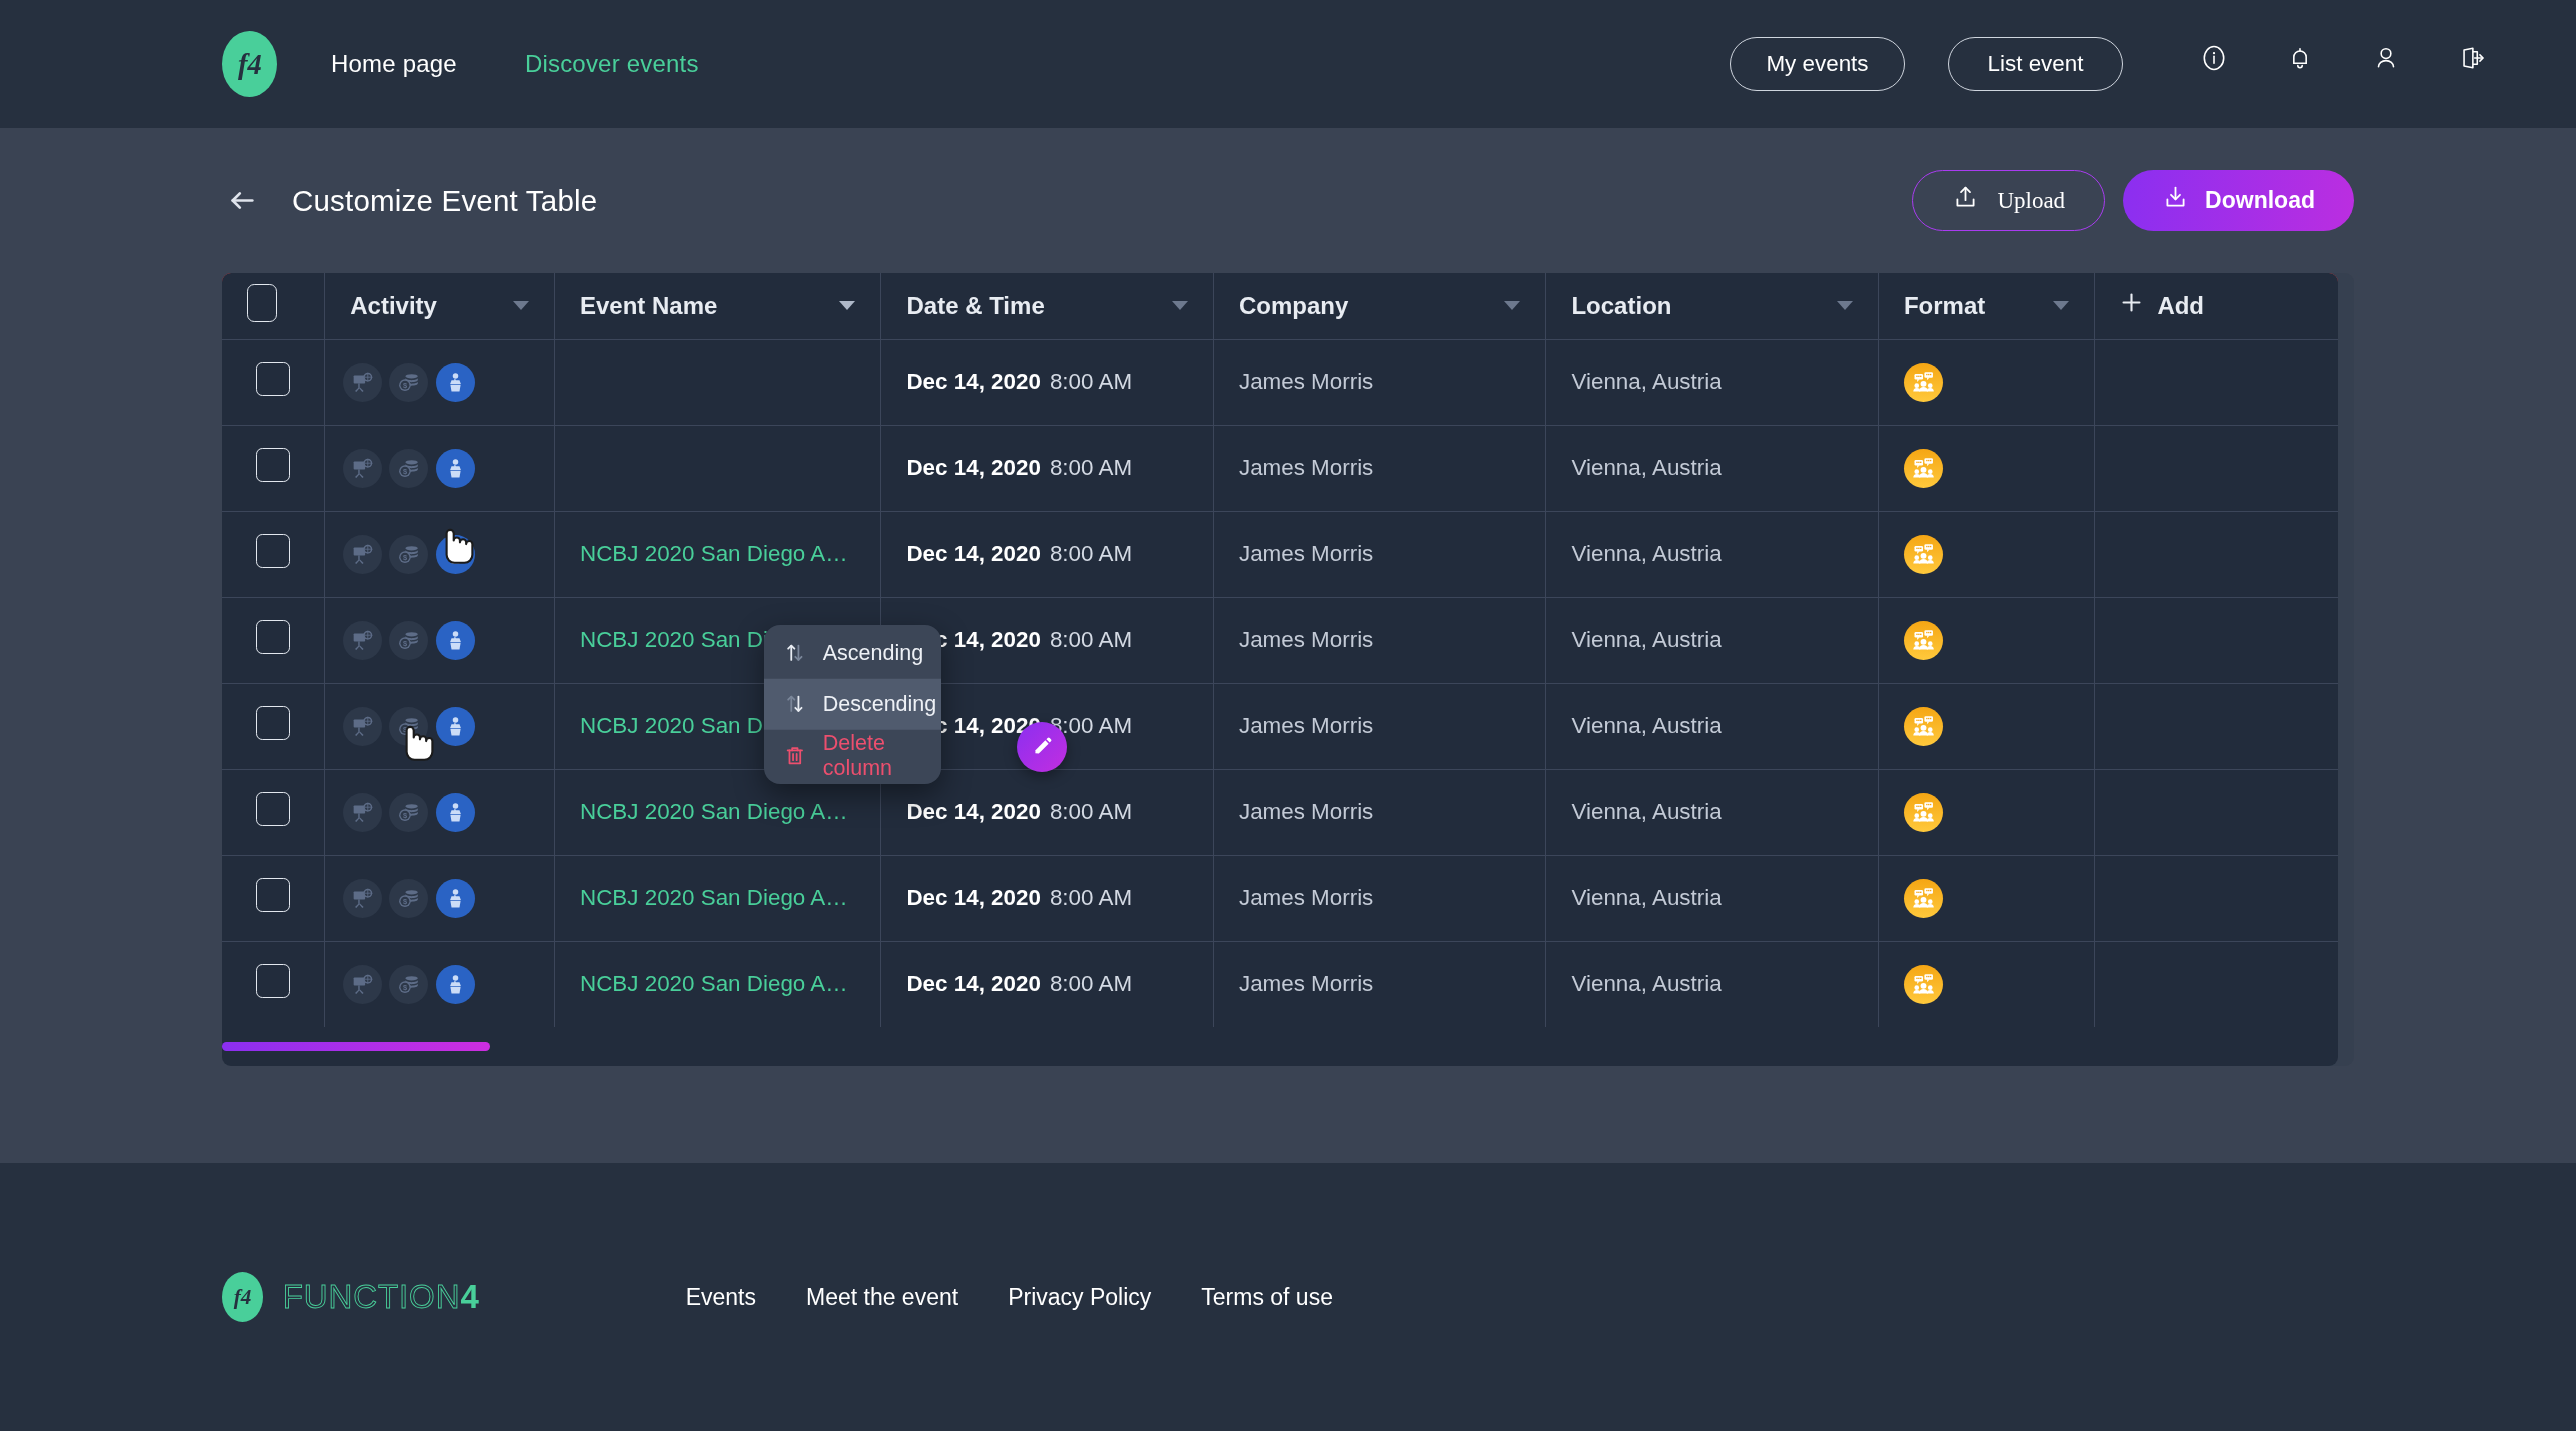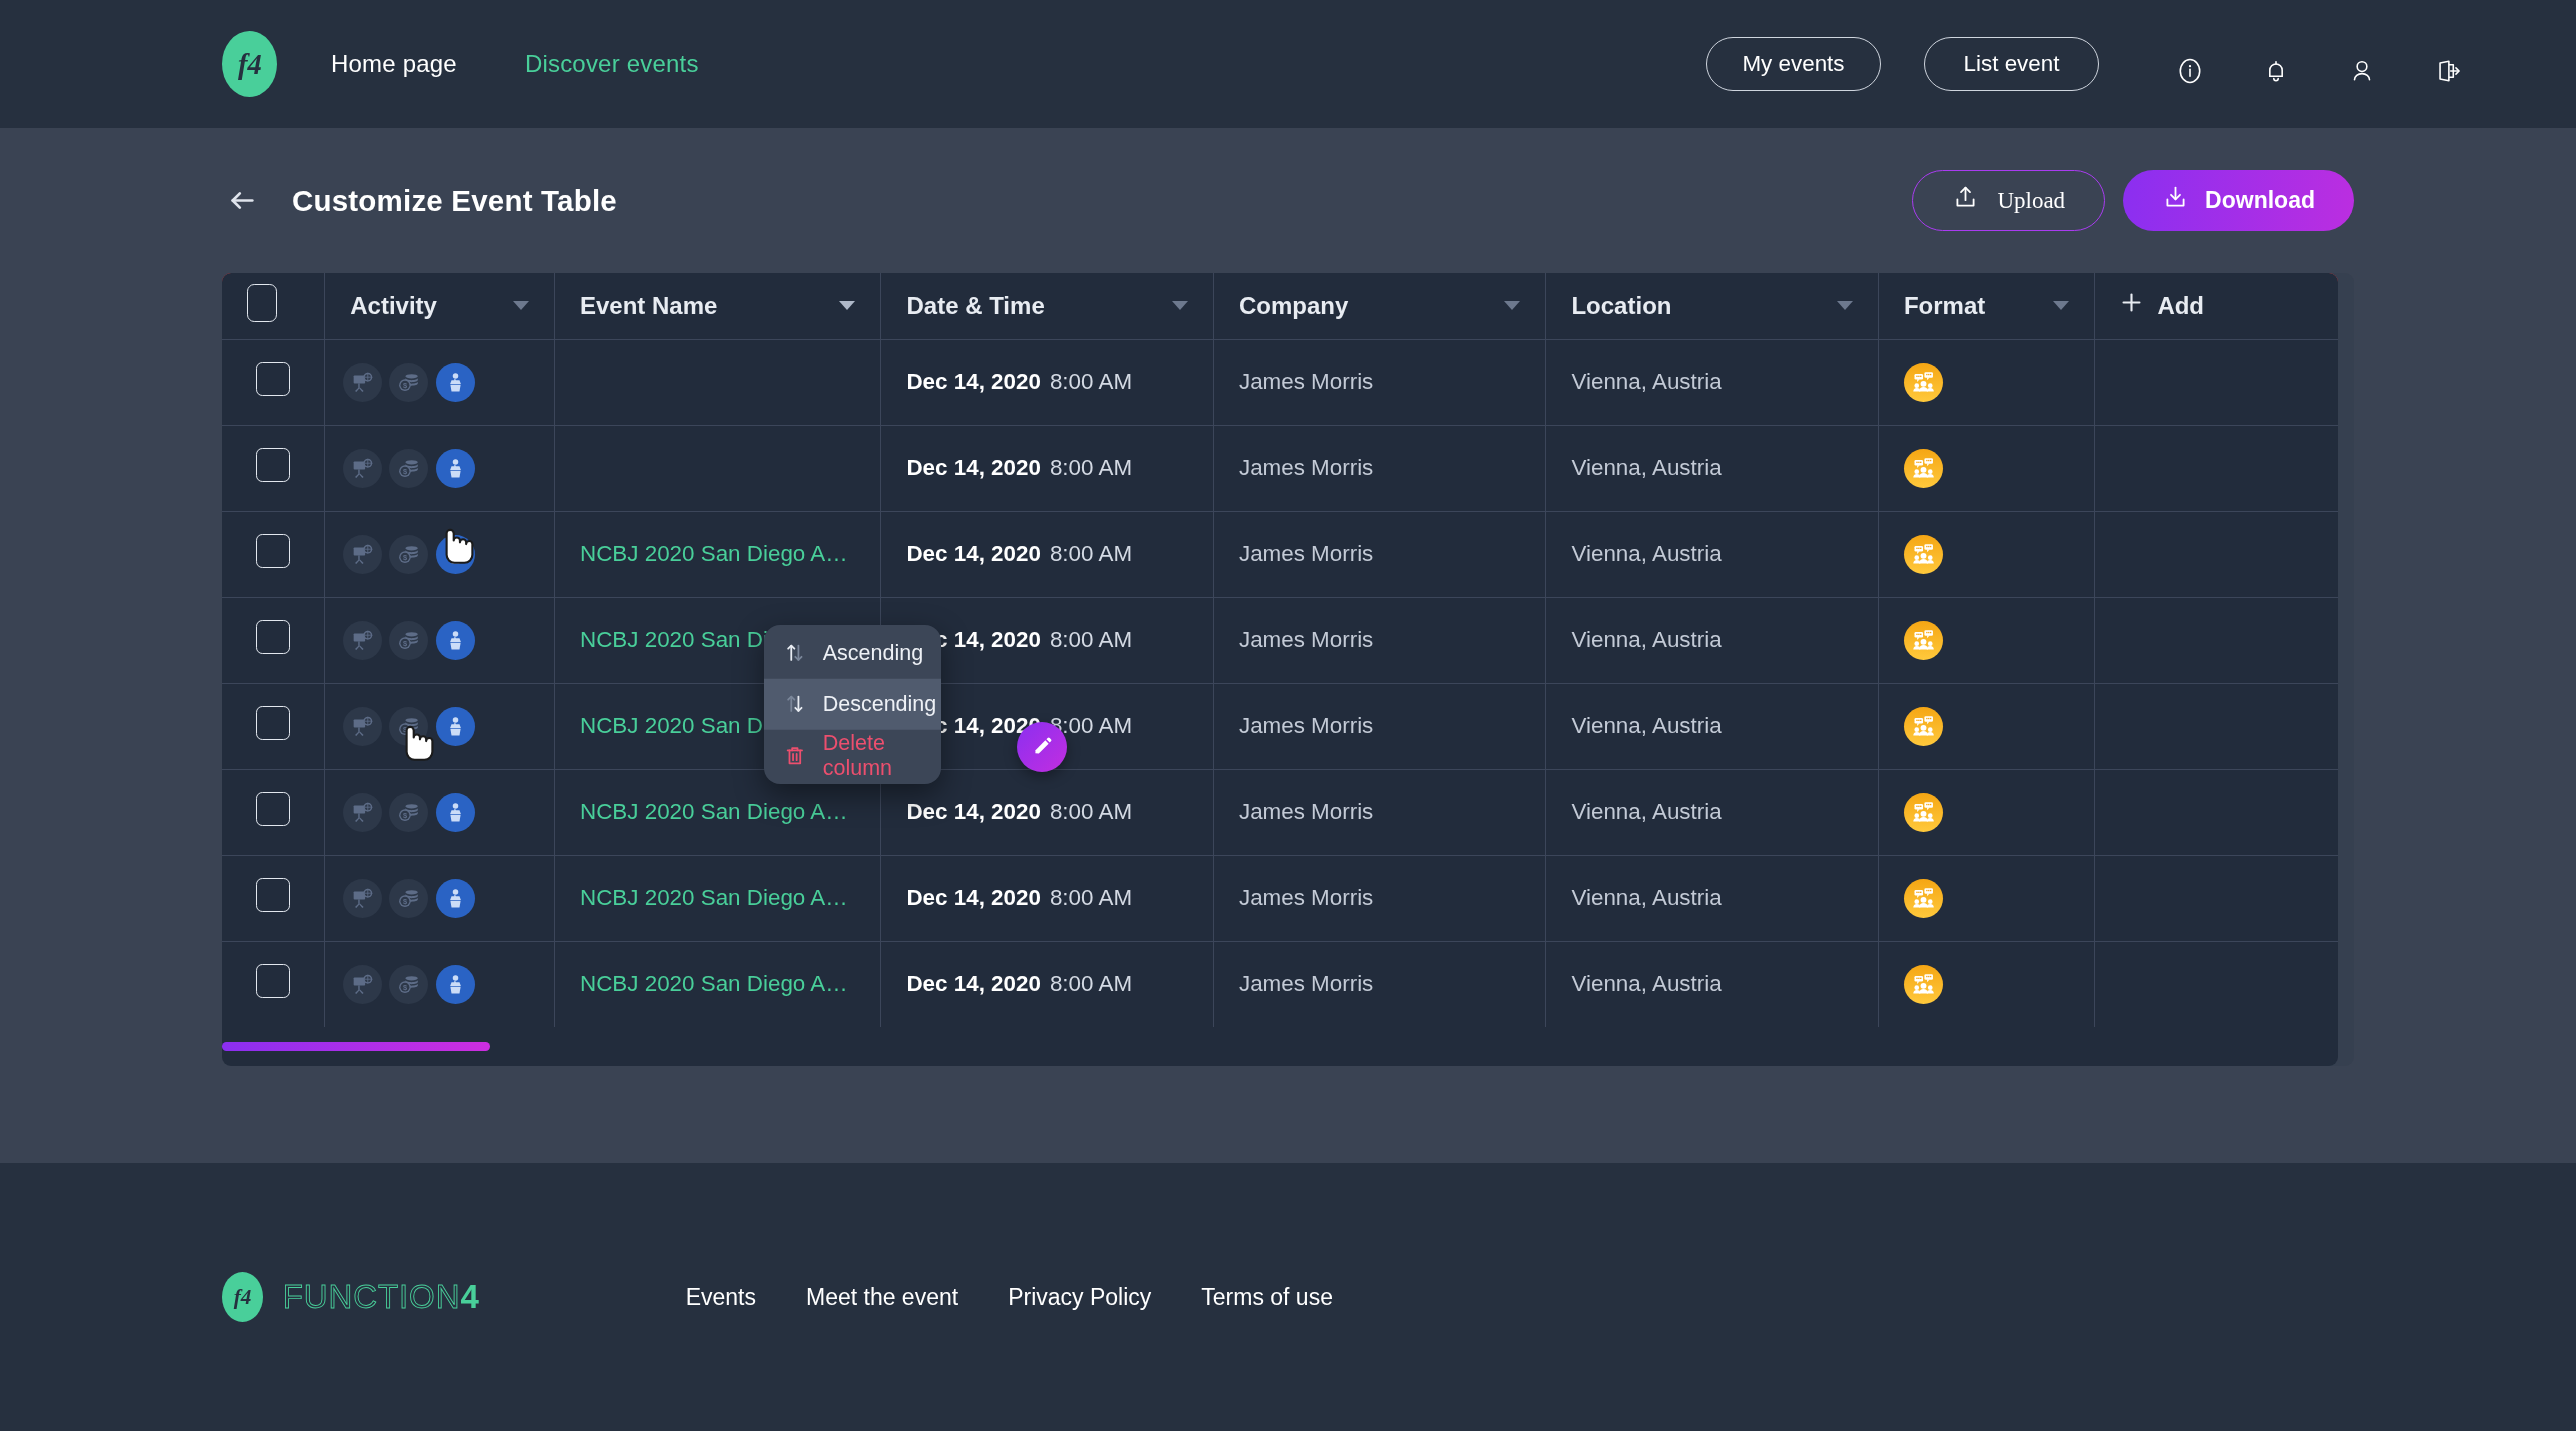--- a/index.html
+++ b/index.html
@@ -26,21 +26,21 @@
     display: flex; align-items: center; justify-content: center;
     flex: none;
   }
   .logo-mark svg { display:block; }
   .nav-links { display: flex; align-items: center; margin-left: 54px; gap: 68px; }
   .nav-link {
     font-size: 24px; color: #ffffff; letter-spacing: 0.2px; cursor: pointer; white-space: nowrap;
   }
   .nav-link.accent { color: #49cf9a; }
   .header-right {
-    margin-left: auto; display: flex; align-items: flex-end; gap: 0; padding-right: 108px;
+    margin-left: auto; display: flex; align-items: flex-start; gap: 0; padding-right: 84px;
   }
   .pill-btn {
     height: 54px; min-width: 175px; padding: 0 27px;
     border: 1.4px solid #cfd5de; border-radius: 29px;
     background: transparent; color: #ffffff; font-size: 22.4px;
     display: flex; align-items: center; justify-content: center; cursor: pointer;
     font-family: "Liberation Sans", sans-serif;
   }
   .pill-btn + .pill-btn { margin-left: 43px; }
   .icon-btn {
@@ -53,21 +53,21 @@
   .main {
     background: #3a4353;
     height: 1035px;
     padding: 0 222px;
     position: relative;
   }
   .page-head {
     display: flex; align-items: center; height: 145px;
   }
   .back-arrow { width: 41px; height: 41px; cursor: pointer; margin-right: 29px; }
-  .page-title { font-size: 29.5px; color: #ffffff; font-weight: bold; letter-spacing: 0.2px; text-align: center; }
+  .page-title { font-size: 29.5px; color: #ffffff; font-weight: normal; letter-spacing: 0.2px; text-align: center; }
   .head-actions { margin-left: auto; display: flex; align-items: center; gap: 18px; }
   .btn-upload {
     height: 61px; padding: 0 39px; border-radius: 32px;
     border: 1.6px solid #a93cf0; background: transparent; color: #ffffff;
     font-size: 23px; display: flex; align-items: center; gap: 18px; cursor: pointer;
     font-family: Liberation Serif, serif;
   }
   .btn-download {
     height: 61px; padding: 0 39px; border-radius: 32px; border: none;
     background: linear-gradient(95deg,#8b2ff0 0%, #bb2ee0 100%);

